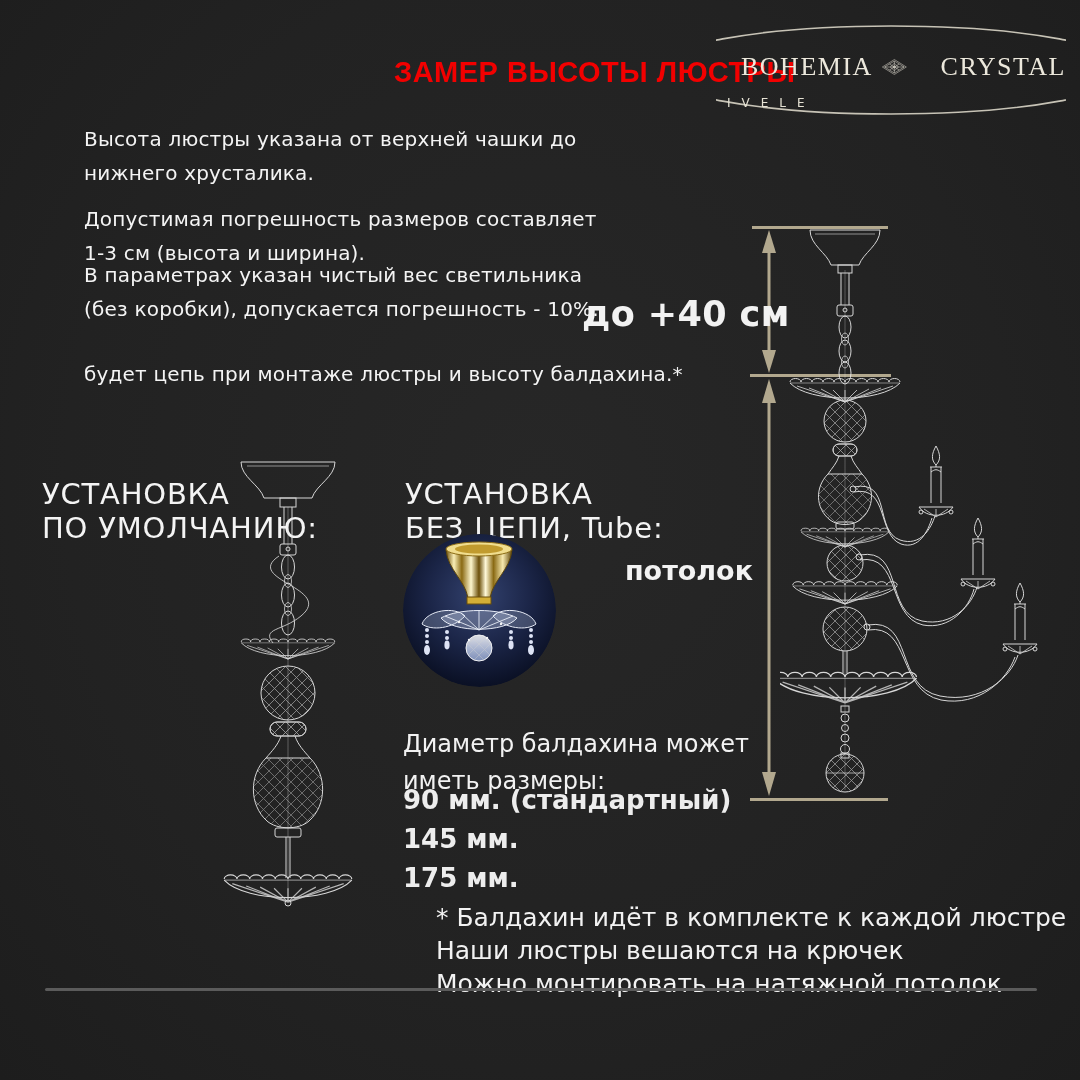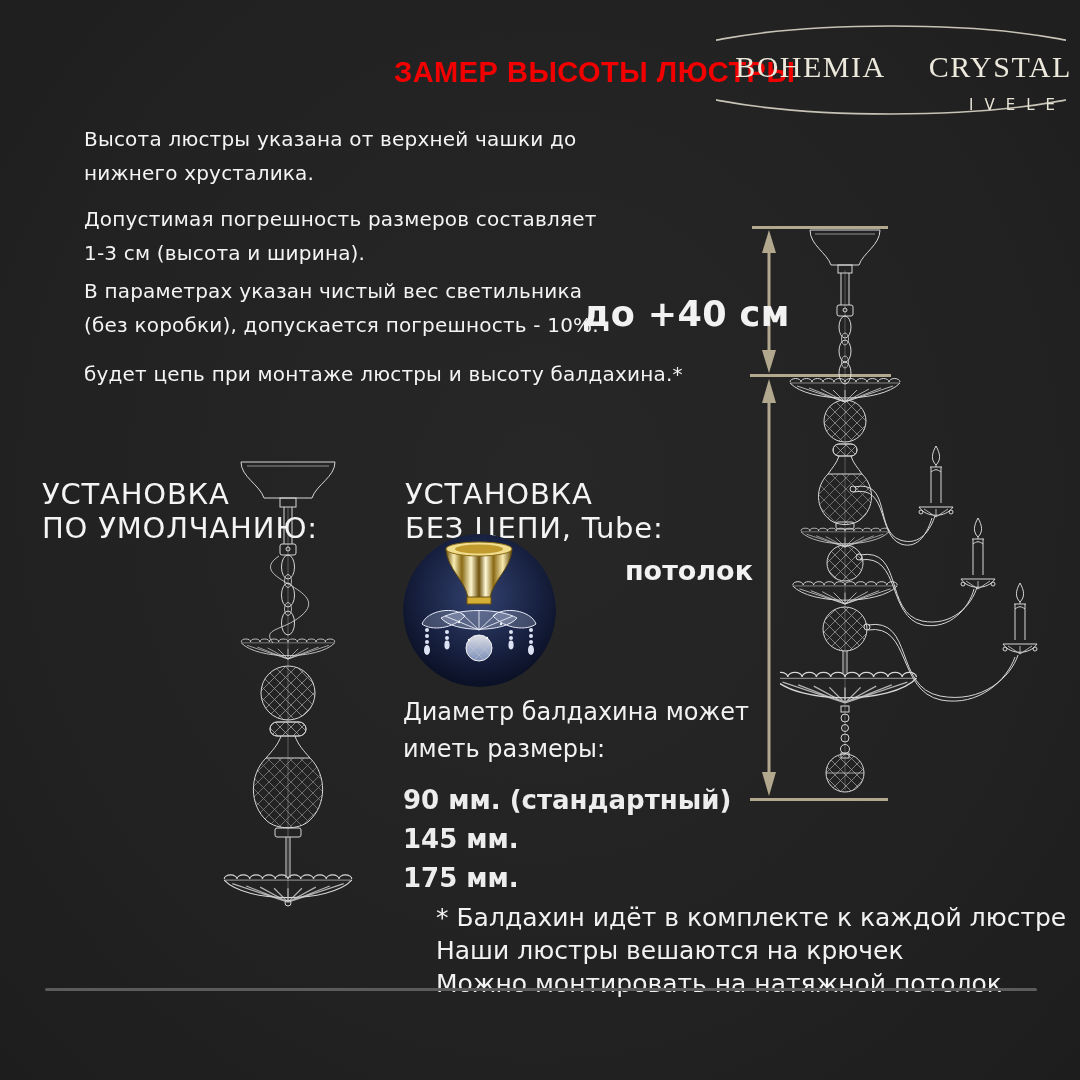--- a/index.html
+++ b/index.html
@@ -10,31 +10,31 @@
   }
   .abs{position:absolute;}
   .page-title{
     left:394px;top:56px;width:308px;text-align:center;
     font-family:"Liberation Sans",sans-serif;font-weight:bold;font-size:29px;
     letter-spacing:.5px;color:#f20000;white-space:nowrap;
   }
   
   .logo{left:716px;top:22px;width:350px;height:100px;}
   .logo-row{position:absolute;left:0;top:24px;width:100%;display:flex;align-items:center;justify-content:center;gap:9px;}
-  .brand{font-family:"Liberation Serif",serif;font-size:30px;letter-spacing:1.5px;color:#ece8dc;white-space:nowrap;margin-left:25px;}
-  .logo-sub{position:absolute;left:0;top:74px;width:100%;text-align:right;font-size:15px;letter-spacing:11px;text-indent:11px;color:#e6e2d4;}
+  .brand{font-family:"Liberation Serif",serif;font-size:26px;letter-spacing:1.5px;color:#ece8dc;white-space:nowrap;margin-left:25px;}
+  .logo-sub{position:absolute;left:0;top:74px;width:100%;text-align:left;font-size:12px;letter-spacing:11px;text-indent:11px;color:#e6e2d4;}
   
   .para{left:40px;font-size:20px;line-height:34px;letter-spacing:.2px;color:#f4f4f4;white-space:nowrap;margin-left:44px;}
-  .p1{top:122px}.p2{top:202px}.p3{top:274px}.p4{top:357px}
+  .p1{top:122px}.p2{top:202px}.p3{top:258px}.p4{top:357px}
   
   .h2{font-size:29px;line-height:34px;letter-spacing:.8px;color:#f4f4f4;white-space:nowrap;}
   .h-default{left:42px;top:477px;}
   .h-tube{left:405px;top:477px;}
   
-  .canopy-intro{left:403px;top:694px;font-size:24px;line-height:37px;white-space:nowrap;}
+  .canopy-intro{left:403px;top:726px;font-size:24px;line-height:37px;white-space:nowrap;}
   .canopy-sizes{left:403px;top:781px;font-size:26px;line-height:39px;color:#ededed;white-space:nowrap;font-weight:bold;}
   
   .chain-label{left:582px;top:294px;width:170px;text-align:right;font-size:35px;font-weight:bold;letter-spacing:.4px;white-space:nowrap;}
   .height-label{left:590px;top:556px;width:163px;text-align:right;font-size:27px;font-weight:bold;line-height:30px;white-space:nowrap;}
   .hline{position:absolute;height:3px;background:#b2a88e;}
   
   .photo{left:403px;top:534px;width:153px;height:153px;border-radius:50%;overflow:hidden;}
   
   .foot{left:436px;top:901px;width:600px;text-align:left;font-size:25px;line-height:33px;white-space:nowrap;}
   .divider{left:45px;top:988px;width:992px;height:3px;background:#5b5b5b;border-radius:2px;}

